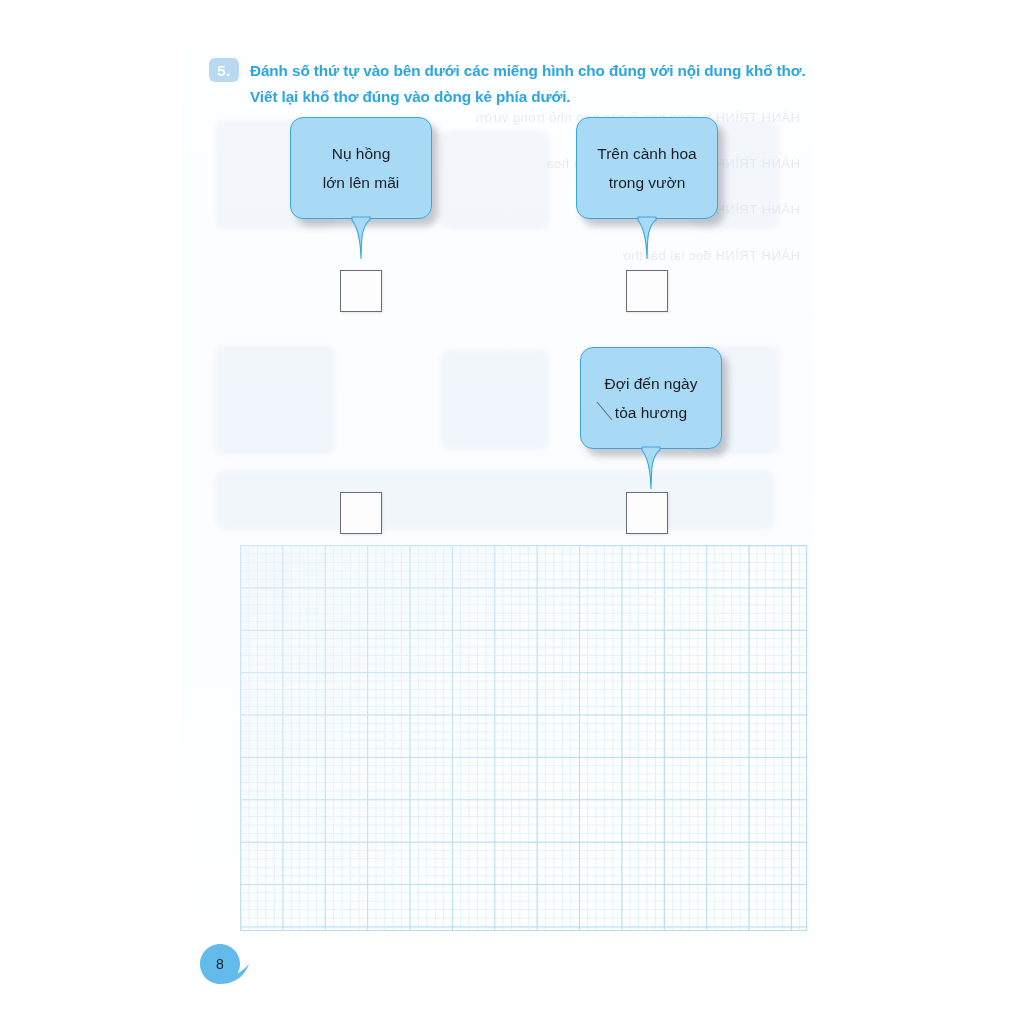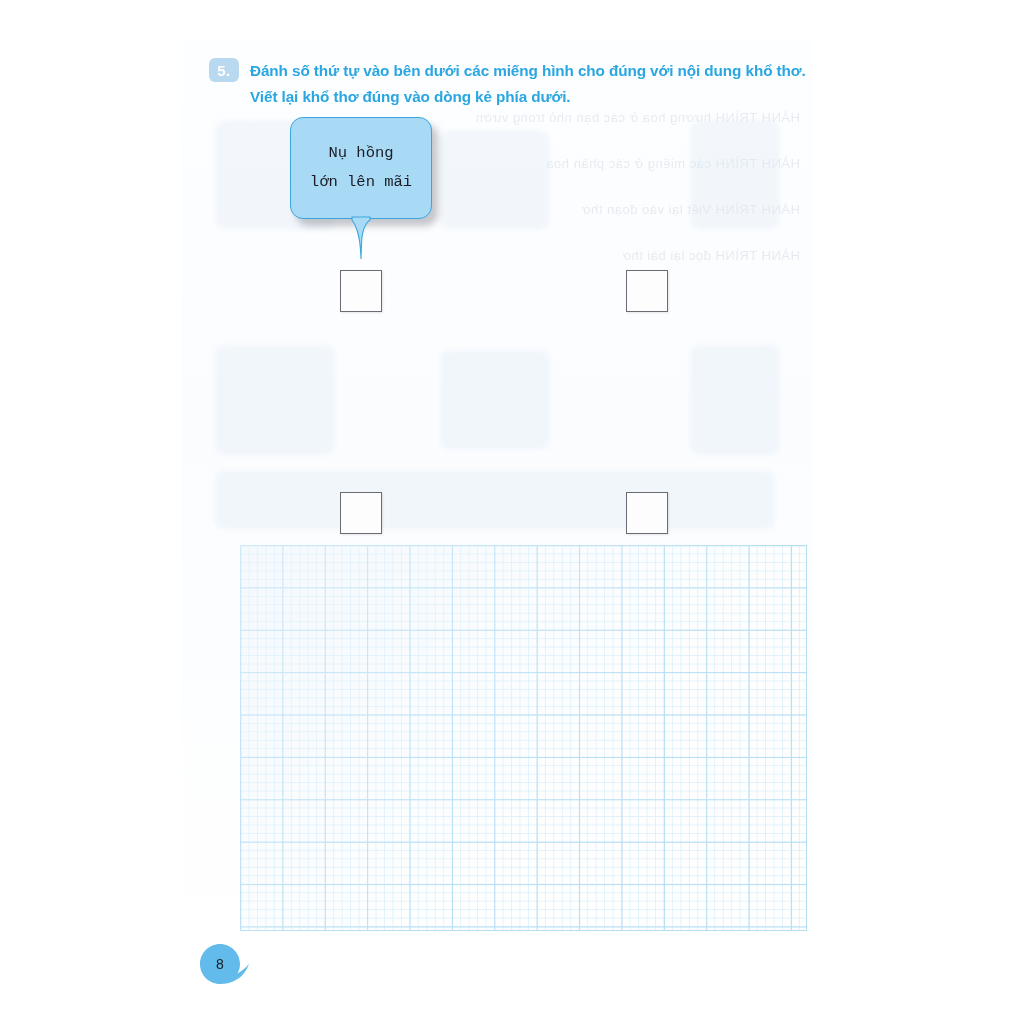--- a/index.html
+++ b/index.html
@@ -90,21 +90,21 @@
     height: 100px;
     border: 1.6px solid #3aa6dd;
     border-radius: 13px;
     background: #a8daf5;
     box-shadow: 6px 7px 7px rgba(90, 95, 105, 0.34);
     display: flex;
     flex-direction: column;
     align-items: center;
     justify-content: center;
     gap: 13px;
-    font-family: Liberation Mono, monospace;
+    font-family: Liberation Sans, sans-serif;
     color: #1c1c24;
     font-size: 15.5px;
     line-height: 1;
   }
   .bubble .line { display: block; }
   .tail {
     position: absolute;
     left: 50%;
     top: 99px;
     width: 26px;
@@ -212,22 +212,39 @@
   <div class="q-text">Đánh số thứ tự vào bên dưới các miếng hình cho đúng với nội dung khổ thơ. Viết lại khổ thơ đúng vào dòng kẻ phía dưới.</div>
 
   <div class="bubble" style="left:290px; top:117px;">
     <span class="line">Nụ hồng</span>
     <span class="line">lớn lên mãi</span>
     <svg class="tail" viewBox="0 0 26 44">
       <path d="M4,0 L22,0 L22,3 C22,3 16,6 14,20 C13.4,27 13.2,34 13,42 C12.8,34 12,22 9,13 C7,7 4,3 4,3 Z" fill="#a8daf5" stroke="#3aa6dd" stroke-width="1.1"></path>
     </svg>
   </div>
 
-
-
+  <div class="bubble" style="left:576px; top:117px;">
+    <span class="line">Trên cành hoa</span>
+    <span class="line">trong vườn</span>
+    <svg class="tail" viewBox="0 0 26 44">
+      <path d="M4,0 L22,0 L22,3 C22,3 16,6 14,20 C13.4,27 13.2,34 13,42 C12.8,34 12,22 9,13 C7,7 4,3 4,3 Z" fill="#a8daf5" stroke="#3aa6dd" stroke-width="1.1"></path>
+    </svg>
+  </div>
+
+
+  <div class="bubble" style="left:580px; top:347px;">
+    <span class="line">Đợi đến ngày</span>
+    <span class="line">tỏa hương</span>
+    <svg class="stray-mark" viewBox="0 0 20 22">
+      <line x1="2" y1="2" x2="17" y2="20" stroke="#4a4a52" stroke-width="1.1" opacity="0.75"></line>
+    </svg>
+    <svg class="tail" viewBox="0 0 26 44">
+      <path d="M4,0 L22,0 L22,3 C22,3 16,6 14,20 C13.4,27 13.2,34 13,42 C12.8,34 12,22 9,13 C7,7 4,3 4,3 Z" fill="#a8daf5" stroke="#3aa6dd" stroke-width="1.1"></path>
+    </svg>
+  </div>
 
   <div class="ans-box" style="left:340px; top:270px;"></div>
   <div class="ans-box" style="left:626px; top:270px;"></div>
   <div class="ans-box" style="left:340px; top:492px;"></div>
   <div class="ans-box" style="left:626px; top:492px;"></div>
 
   <div class="grid-paper"></div>
   <div class="grid-wash"></div>
 
   <div class="page-num">

